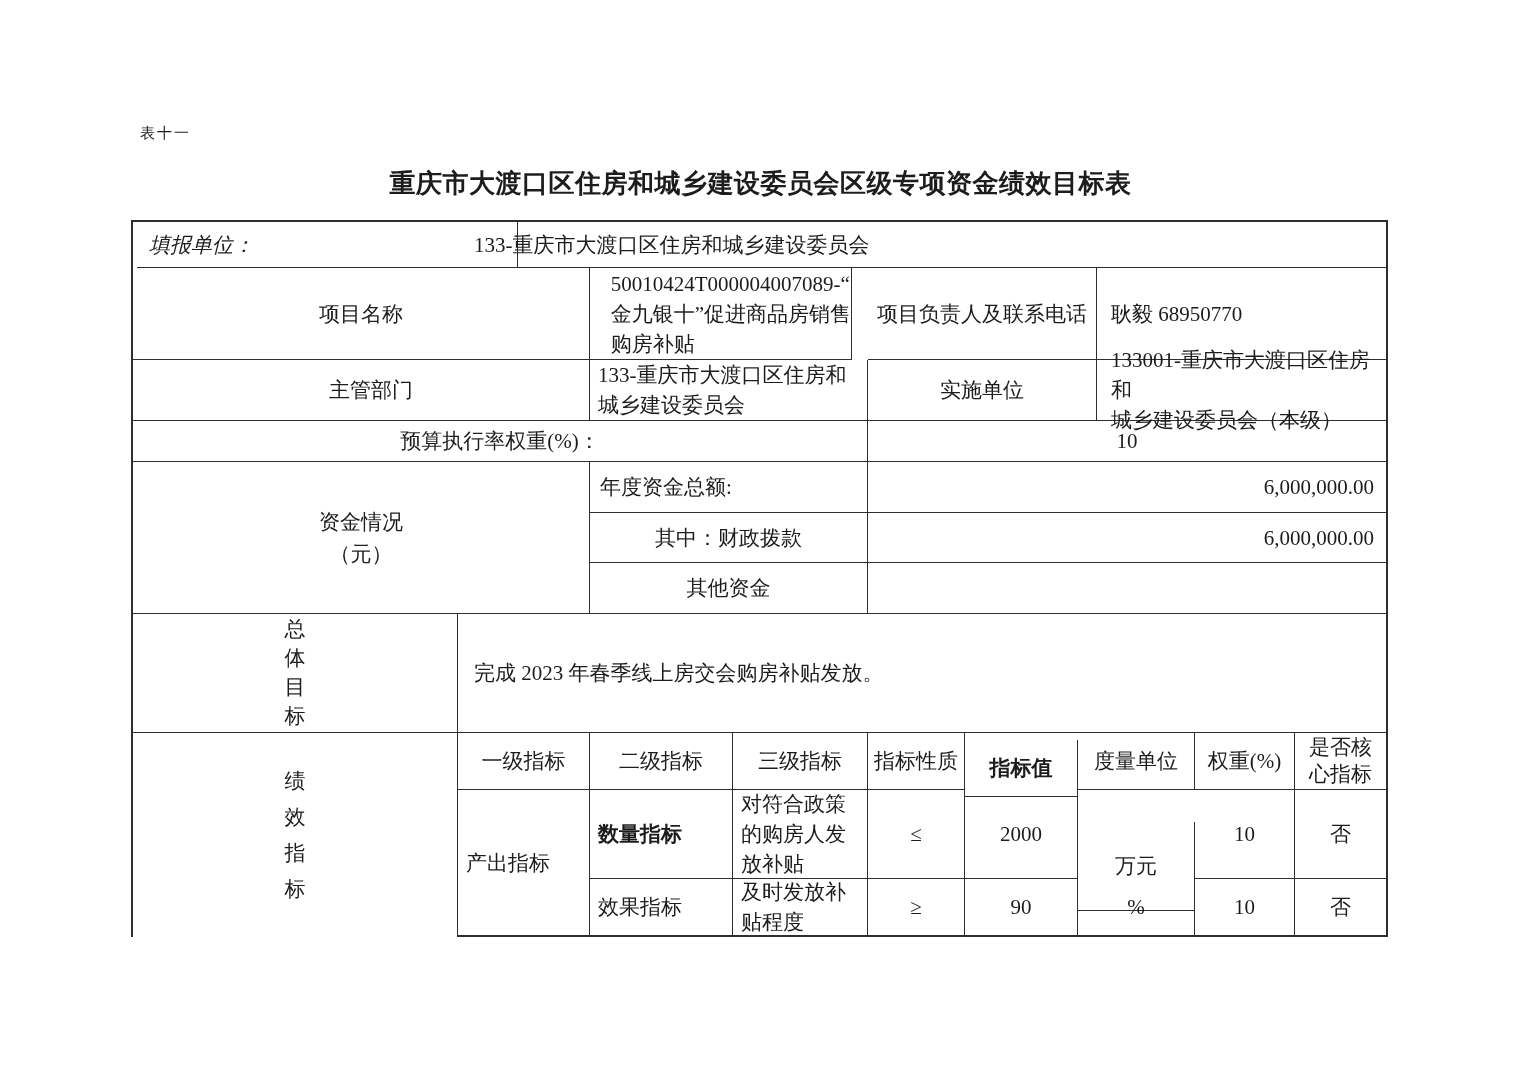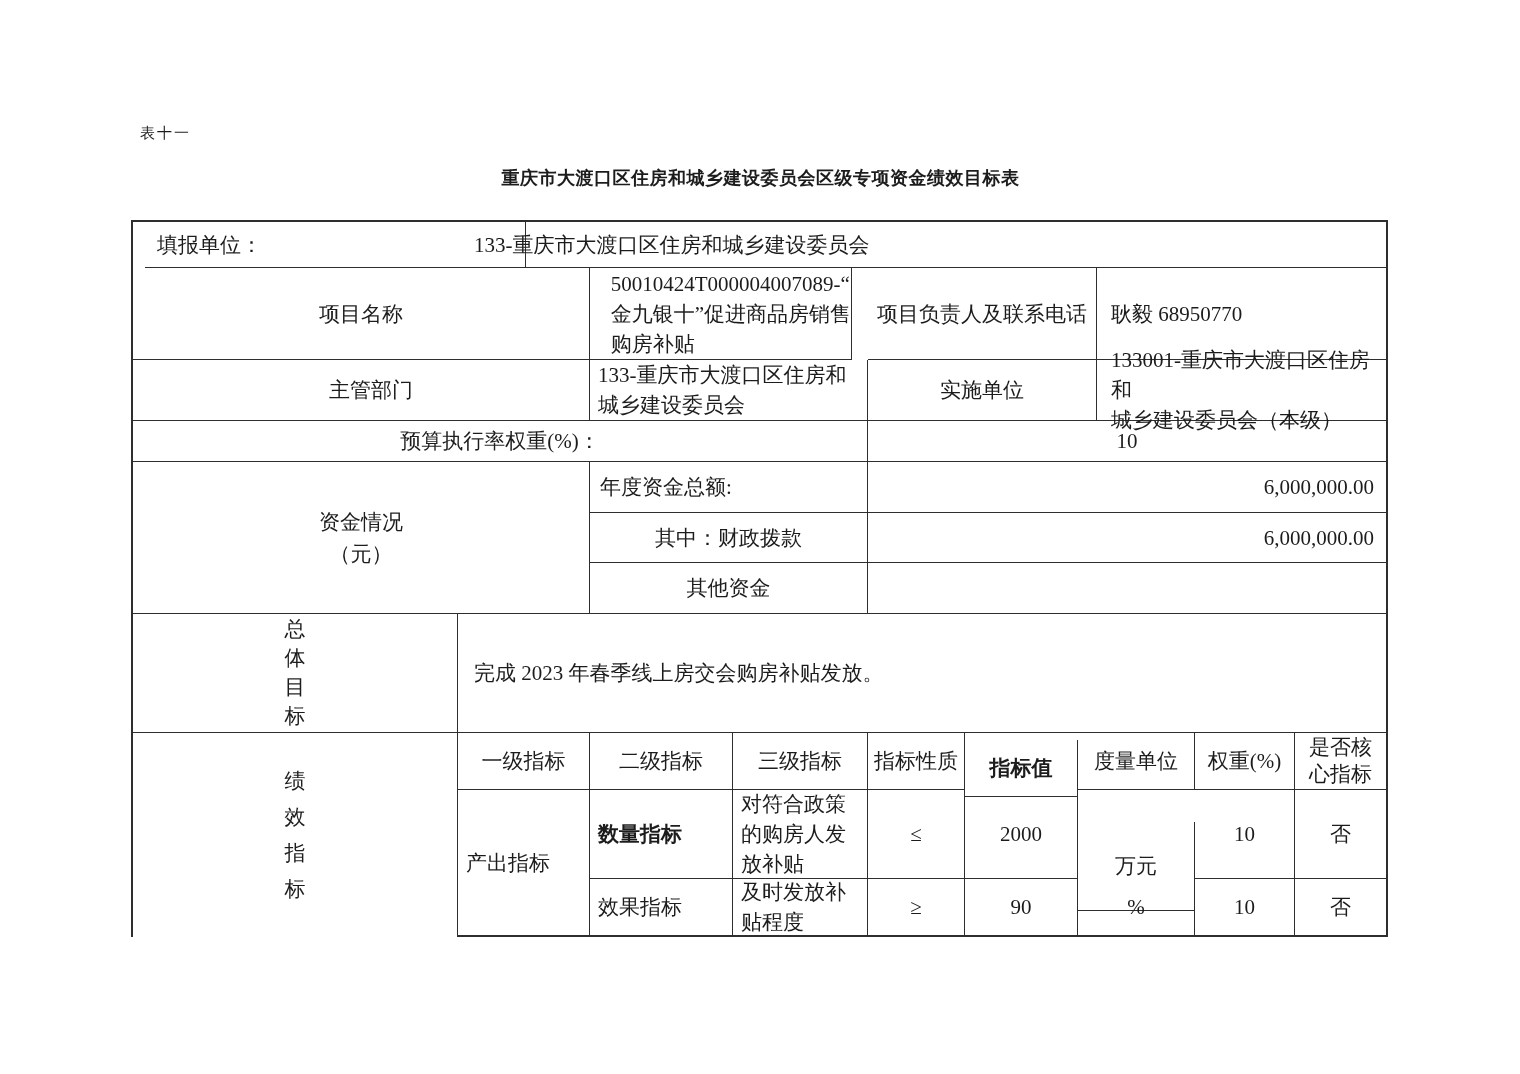--- a/index.html
+++ b/index.html
@@ -3,21 +3,21 @@
 <meta charset="utf-8">
 <style>
   html,body{margin:0;padding:0;}
   body{
     width:1520px;height:1074px;position:relative;background:#ffffff;
     font-family:"Liberation Serif","DejaVu Serif",serif;
     color:#1c1c1c;overflow:hidden;
   }
   .table-tag{position:absolute;left:140px;top:124px;font-size:15px;letter-spacing:2px;}
   .doc-title{position:absolute;left:133px;top:166px;width:1255px;text-align:center;
-    font-size:18px;font-weight:bold;letter-spacing:0.5px;}
+    font-size:26px;font-weight:bold;letter-spacing:0.5px;}
   .sheet{position:absolute;left:131px;top:220px;width:1255px;height:715px;
     border-left:2px solid #2e2e2e;border-top:2px solid #2e2e2e;box-sizing:content-box;}
   .cell{position:absolute;box-sizing:border-box;
     border-right:1px solid #2e2e2e;border-bottom:1px solid #2e2e2e;
     display:flex;align-items:center;font-size:21px;line-height:28px;}
   .center{justify-content:center;text-align:center;}
   .right{justify-content:flex-end;text-align:right;}
   .outer-r{border-right-width:2px;}
   .outer-b{border-bottom-width:2px;}
   .no-b{border-bottom:none;}
@@ -34,21 +34,21 @@
   .pr12{padding-right:12px;}
 </style>
 </head>
 <body>
 
 <div class="table-tag">表十一</div>
 <div class="doc-title">重庆市大渡口区住房和城乡建设委员会区级专项资金绩效目标表</div>
 
 <div class="sheet">
 
-  <div class="cell pl12" style="left:12px;top:0;width:381px;height:46px;">填报单位：</div>
+  <div class="cell pl12" style="left:4px;top:0;width:381px;height:46px;font-style:italic;">填报单位：</div>
   <div class="cell pl16 outer-r" style="left:325px;top:0;width:930px;height:46px;">133-重庆市大渡口区住房和城乡建设委员会</div>
 
   <div class="cell center" style="left:0;top:46px;width:457px;height:92px;">项目名称</div>
   <div class="cell pl8" style="left:441px;top:46px;width:278px;height:92px;justify-content:flex-end;">
     <div class="lines">
       <div>50010424T000004007089-“</div>
       <div>金九银十”促进商品房销售</div>
       <div>购房补贴</div>
     </div>
   </div>

